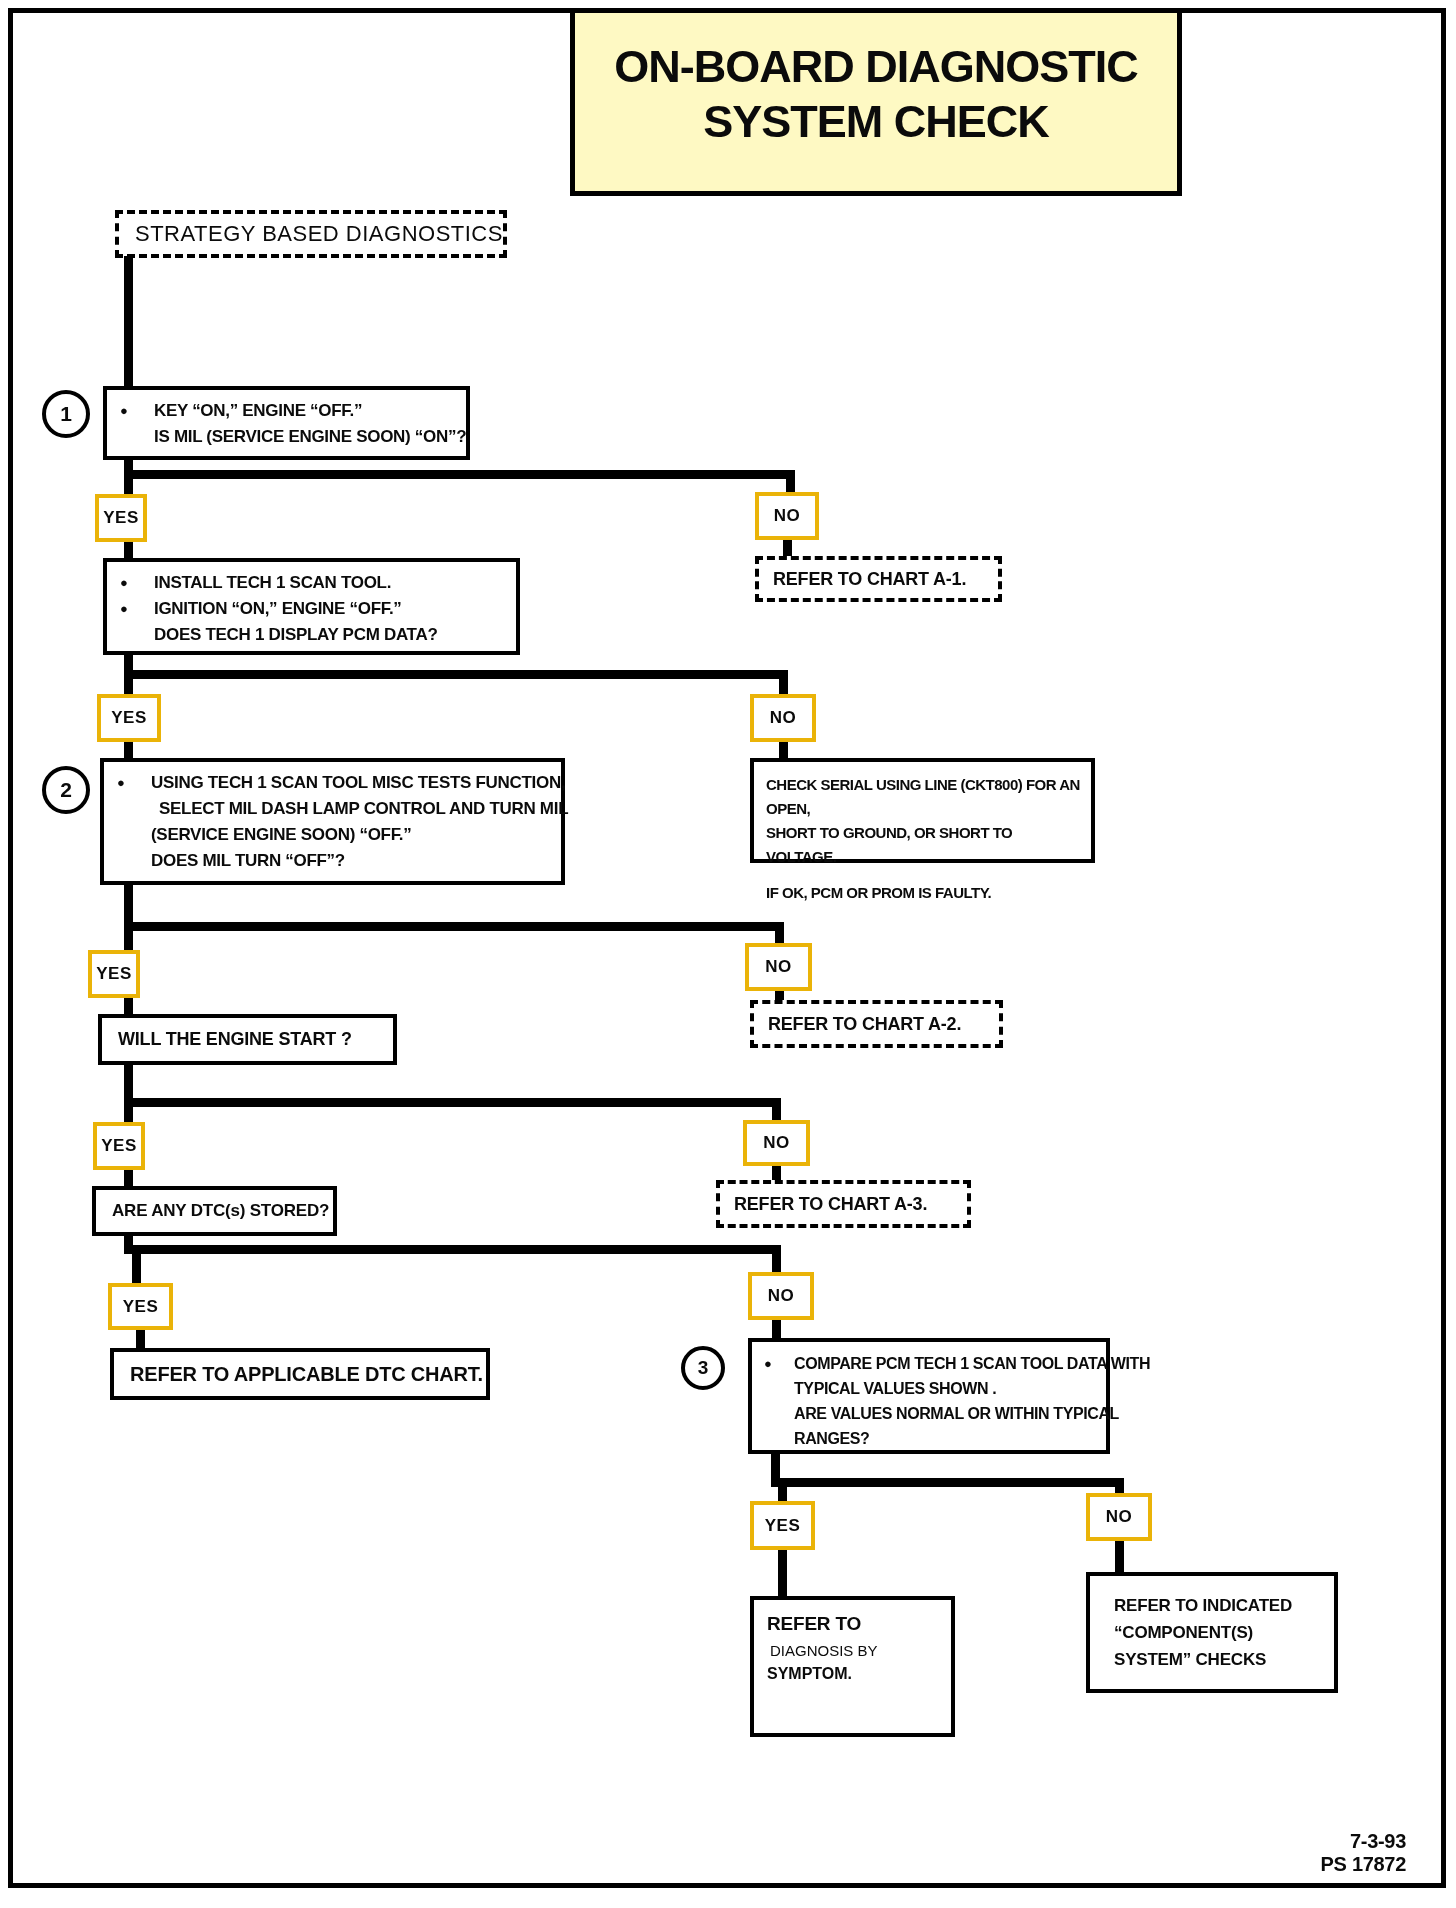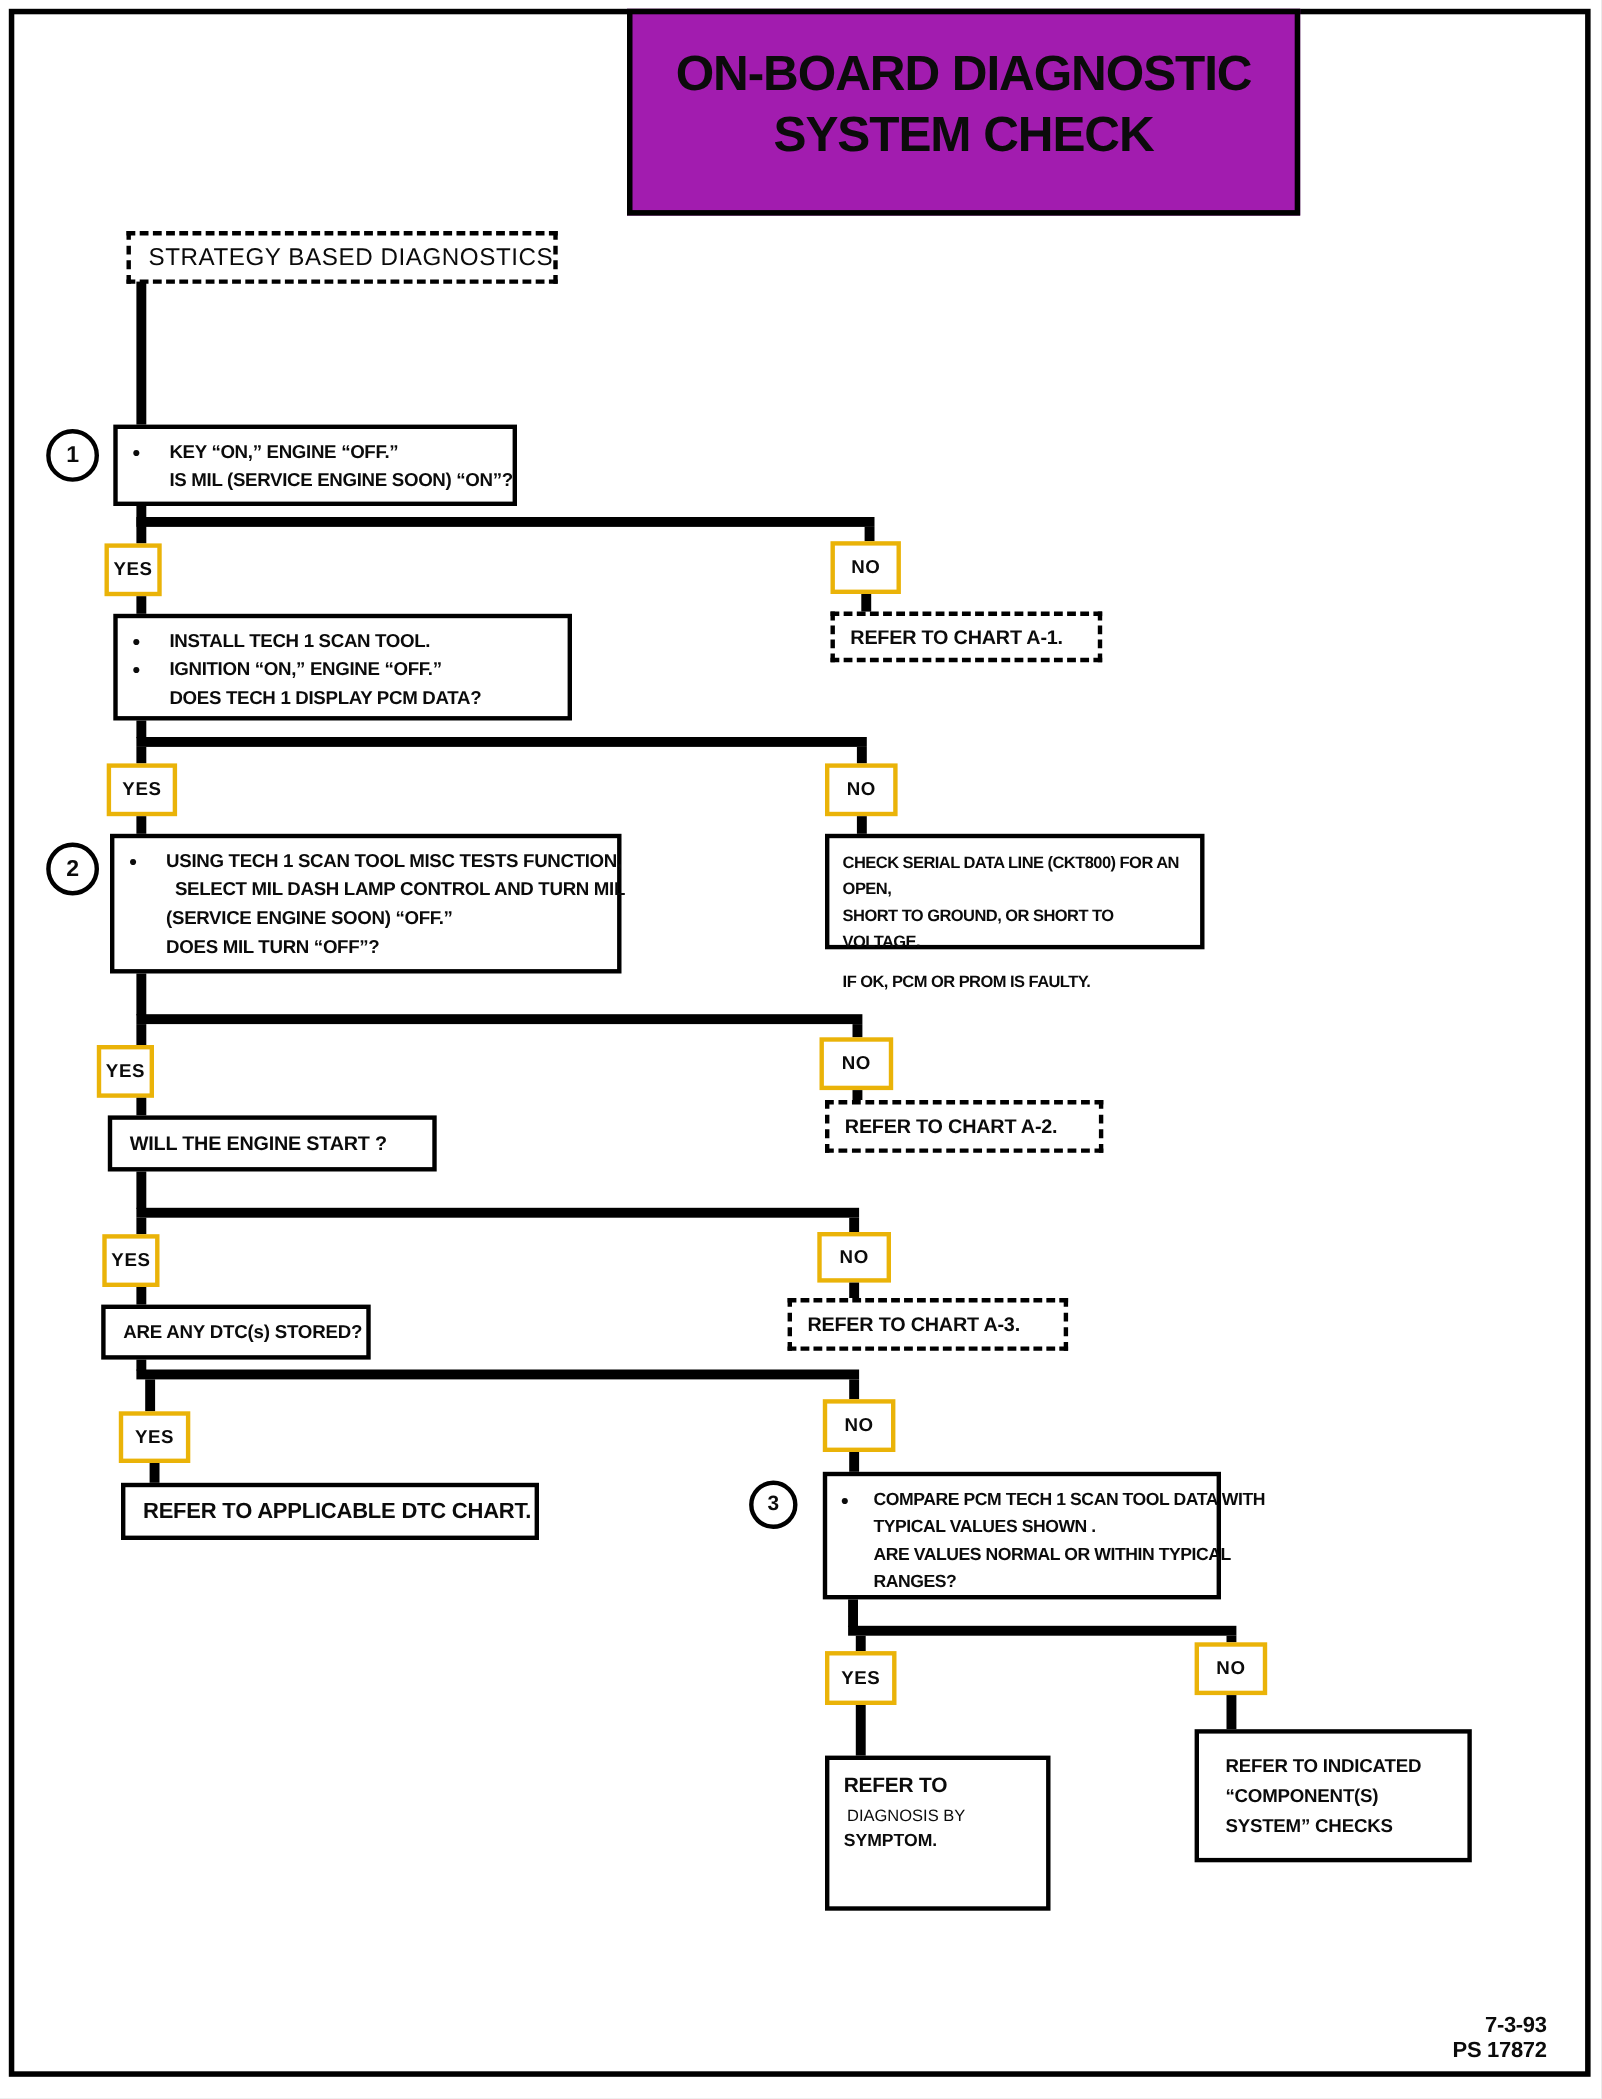--- a/index.html
+++ b/index.html
@@ -29,21 +29,21 @@
     display:flex; align-items:center; padding-left:14px;
     font-weight:bold; font-size:18px; letter-spacing:-0.2px; white-space:nowrap;
   }
   .circle {
     position:absolute; border:4px solid #000; border-radius:50%; background:#fff;
     display:flex; align-items:center; justify-content:center;
     font-weight:bold; font-size:21px;
   }
   .title-box {
     position:absolute; left:570px; top:8px; width:612px; height:188px;
-    border:5px solid #000; background:#a21caf; text-align:center; padding-top:26px;
+    border:5px solid #000; background:#fef9c3; text-align:center; padding-top:26px;
   }
   .title-box div { font-weight:bold; font-size:45px; line-height:55px; letter-spacing:-1px; }
   .start-box {
     position:absolute; left:115px; top:210px; width:392px; height:48px;
     border:4px dashed #000; background:#fff; display:flex; align-items:center;
     padding-left:16px; font-size:22px; letter-spacing:0.5px; white-space:nowrap;
   }
   .serial { font-weight:bold; font-size:15px; letter-spacing:-0.5px; line-height:24px; padding:11px 6px 6px 12px; }
   .serial .gap { margin-top:12px; }
   .box3 { font-weight:bold; font-size:16px; letter-spacing:-0.4px; line-height:25px; padding:9px 6px 6px 12px; }
@@ -146,21 +146,21 @@
       </div>
     <div class="ln ind">
         <span>(SERVICE ENGINE SOON) “OFF.”</span>
       </div>
     <div class="ln ind">
         <span>DOES MIL TURN “OFF”?</span>
       </div>
   </div>
 
   <div class="box serial" style="left:750px; top:758px; width:345px; height:105px;">
-    <div>CHECK SERIAL DATA LINE (CKT800) FOR AN OPEN,</div>
+    <div>CHECK SERIAL USING LINE (CKT800) FOR AN OPEN,</div>
     <div>SHORT TO GROUND, OR SHORT TO VOLTAGE.</div>
     <div class="gap">IF OK, PCM OR PROM IS FAULTY.</div>
   </div>
 
   <div class="v" style="left:124px; top:885px; width:9px; height:38px;"></div>
   <div class="h" style="left:124px; top:922px; width:660px; height:9px;"></div>
   <div class="v" style="left:775px; top:931px; width:9px; height:13px;"></div>
   <div class="v" style="left:124px; top:931px; width:9px; height:20px;"></div>
   <div class="tag" style="left:88px; top:950px; width:52px; height:48px;">
       <span>YES</span>

